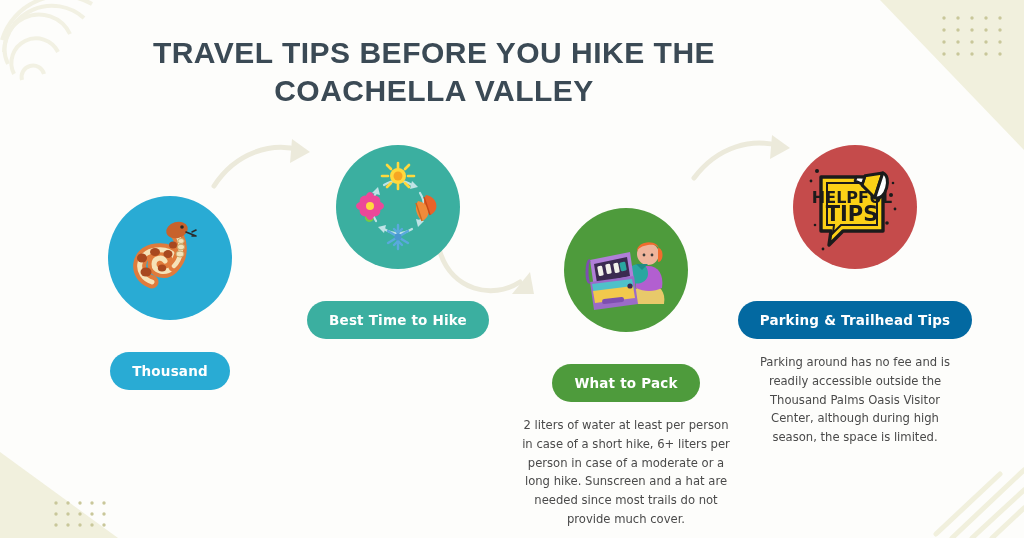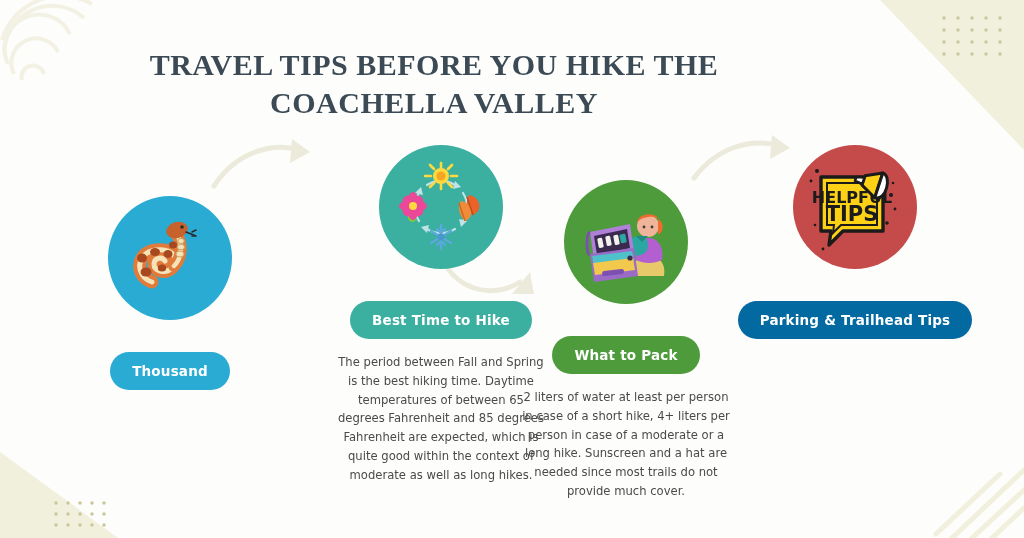--- a/index.html
+++ b/index.html
@@ -36,34 +36,33 @@
     position: absolute;
     left: 0;
     top: 34px;
     width: 868px;
     text-align: center;
     font-size: 30px;
     line-height: 1.28;
     font-weight: bold;
     letter-spacing: 0.5px;
     color: #3b4a55;
-    font-family: Liberation Serif, serif;
+    font-family: Liberation Sans, sans-serif;
     white-space: pre-line;
-    margin-top: 12px;
   }
 
   
   .col {
     position: absolute;
     width: 220px;
     text-align: center;
   }
   .col-1 { left: 60px;  top: 196px; }
-  .col-2 { left: 288px; top: 145px; margin-left: 43px; }
-  .col-3 { left: 516px; top: 180px; }
+  .col-2 { left: 288px; top: 145px; }
+  .col-3 { left: 516px; top: 208px; }
   .col-4 { left: 745px; top: 145px; }
 
   .circle-wrap {
     width: 220px;
     height: 150px;
     display: flex;
     align-items: flex-start;
     justify-content: center;
     position: relative;
   }
@@ -293,21 +292,20 @@
               <ellipse cx="17" cy="54" rx="5.4" ry="5.4"></ellipse>
             </g>
             <circle cx="22" cy="49" r="4" fill="#ffd93d"></circle>
           </g>
         </svg>
       </div>
     </div>
     <div class="pill-row">
       <span class="pill" style="background:#3bafa0">Best Time to Hike</span>
     </div>
-    <div class="body-text">The period between Fall and Spring is the best hiking time. Daytime temperatures of between 65 degrees Fahrenheit and 85 degrees Fahrenheit are expected, which is quite good within the context of moderate as well as long hikes.</div>
   </div>
 
   <div class="col col-3">
     <div class="circle-wrap">
       <div class="circle" style="background:#4e9b3c">
         <svg width="104" height="104" viewBox="0 0 104 104">
 
           <g>
             <path d="M58 86 C 56 74, 64 66, 74 66 C 86 66, 92 74, 90 86 Z" fill="#e8c96a"></path>
             <path d="M62 70 C 60 56, 66 48, 74 48 C 84 48, 90 56, 88 70 C 80 74, 70 74, 62 70 Z" fill="#b25fd0"></path>
@@ -340,21 +338,21 @@
             <rect x="28" y="80" width="22" height="5" rx="2.2" fill="#7d4fb0" transform="rotate(-7 39 82)"></rect>
             <circle cx="56" cy="68" r="2.6" fill="#3b2a50"></circle>
           </g>
           <path d="M16 42 C 12 44, 12 66, 16 64" stroke="#7d4fb0" stroke-width="3" fill="none"></path>
         </svg>
       </div>
     </div>
     <div class="pill-row">
       <span class="pill" style="background:#4e9b3c">What to Pack</span>
     </div>
-    <div class="body-text">2 liters of water at least per person in case of a short hike, 4+ liters per person in case of a moderate or a long hike. Sunscreen and a hat are needed since most trails do not provide much cover.</div>
+    <div class="body-text">2 liters of water at least per person in case of a short hike, 6+ liters per person in case of a moderate or a long hike. Sunscreen and a hat are needed since most trails do not provide much cover.</div>
   </div>
 
   <div class="col col-4">
     <div class="circle-wrap">
       <div class="circle" style="background:#c54b4b">
         <svg width="104" height="104" viewBox="0 0 104 104">
 
           <path d="M18 22 L 80 22 L 80 76 L 40 76 L 26 90 L 28 76 L 18 76 Z" fill="#fcd116" stroke="#1b1b1b" stroke-width="3.4" stroke-linejoin="round"></path>
           <path d="M24 28 L 74 28 L 74 70 L 38 70 L 30 78 L 31 70 L 24 70 Z" fill="none" stroke="#1b1b1b" stroke-width="2"></path>
           <text x="49" y="48" text-anchor="middle" font-family="DejaVu Sans, sans-serif" font-size="16" font-weight="bold" fill="#1b1b1b">HELPFUL</text>
@@ -375,15 +373,16 @@
               <circle cx="20" cy="94" r="1.4"></circle>
             <circle cx="90" cy="28" r="1.3"></circle>
               <circle cx="12" cy="70" r="1.3"></circle>
           </g>
         </svg>
       </div>
     </div>
     <div class="pill-row">
       <span class="pill" style="background:#0369a1">Parking &amp; Trailhead Tips</span>
     </div>
+    <div class="body-text">Parking around has no fee and is readily accessible outside the Thousand Palms Oasis Visitor Center, although during high season, the space is limited.</div>
   </div>
 
 </div>
 
 </body></html>

